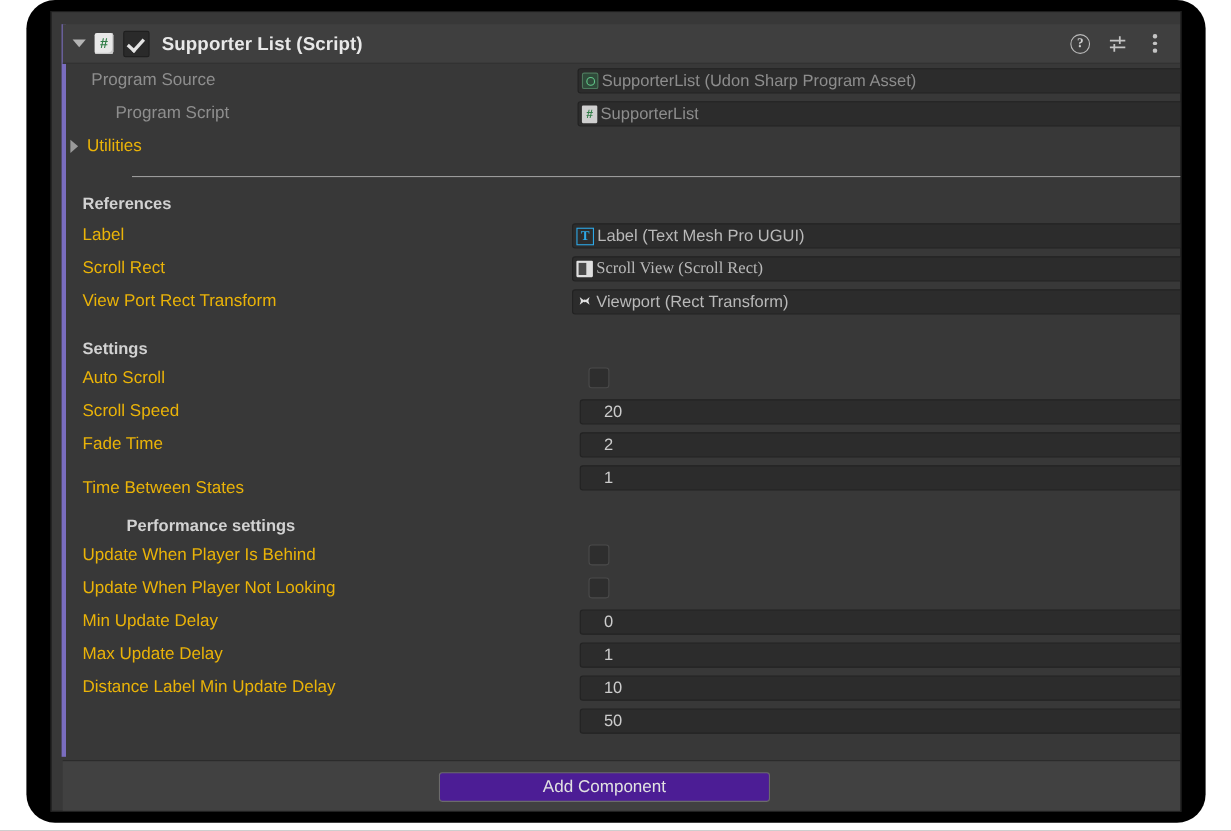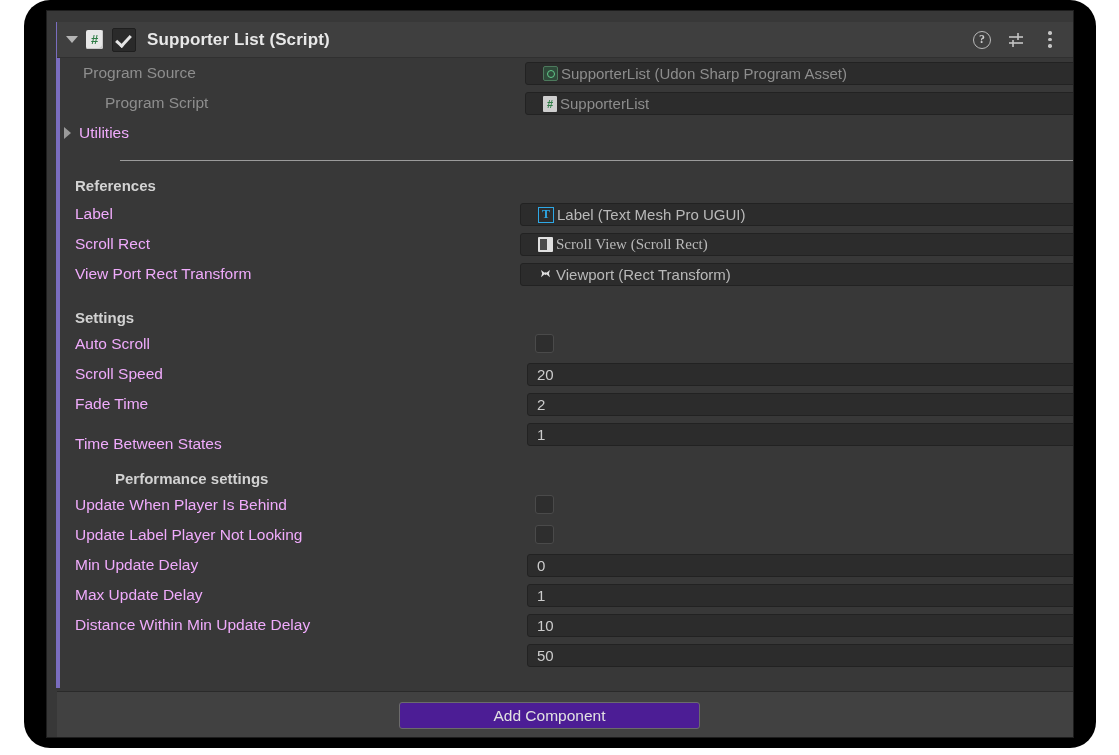--- a/index.html
+++ b/index.html
@@ -164,21 +164,21 @@
   }
 
   .row {
     position: relative;
     height: 30px;
     display: flex;
     align-items: center;
   }
   .row-label {
     font-size: 15.5px;
-    color: #f0abfc;
+    color: #eab308;
     white-space: nowrap;
   }
   .row-label.dim { color: #8e8e8e; }
   .row-label.indent { padding-left: 22px; }
 
   .section-head {
     font-size: 15px;
     font-weight: bold;
     color: #d2d2d2;
     height: 30px;
@@ -199,21 +199,21 @@
   
   .obj-field {
     position: absolute;
     height: 23px;
     background: #2c2c2c;
     border: 1px solid #222222;
     border-radius: 3px;
     box-sizing: border-box;
     display: flex;
     align-items: center;
-    padding-left: 17px;
+    padding-left: 3px;
   }
   .obj-field .ofi { flex: 0 0 auto; margin-right: 3px; display: flex; align-items: center; }
   .obj-field .oft {
     font-size: 15px;
     color: #b9b9b9;
     white-space: nowrap;
     overflow: hidden;
   }
   .obj-field.dim .oft { color: #8d8d8d; }
 
@@ -277,21 +277,21 @@
 
   .num-field {
     position: absolute;
     height: 23px;
     background: #2c2c2c;
     border: 1px solid #222222;
     border-radius: 3px;
     box-sizing: border-box;
     display: flex;
     align-items: center;
-    padding-left: 9px;
+    padding-left: 21px;
     font-size: 15px;
     color: #cccccc;
   }
 
   
   .bottom-bar {
     position: absolute;
     left: 10px;
     top: 680px;
     width: 1016px;
@@ -446,36 +446,36 @@
     <div class="num-field" style="left:466px; top:365px; width:582px;">1</div>
 
     <div class="section-head" style="position:absolute; left:14px; top:405px;margin-left:40px;">Performance settings</div>
 
     <div class="row" style="position:absolute; left:14px; top:432px;">
       <div class="row-label">Update When Player Is Behind</div>
     </div>
     <div class="checkbox" style="left:474px; top:437px;"></div>
 
     <div class="row" style="position:absolute; left:14px; top:462px;">
-      <div class="row-label">Update Label Player Not Looking</div>
+      <div class="row-label">Update When Player Not Looking</div>
     </div>
     <div class="checkbox" style="left:474px; top:467px;"></div>
 
     <div class="row" style="position:absolute; left:14px; top:492px;">
       <div class="row-label">Min Update Delay</div>
     </div>
     <div class="num-field" style="left:466px; top:496px; width:582px;">0</div>
 
     <div class="row" style="position:absolute; left:14px; top:522px;">
       <div class="row-label">Max Update Delay</div>
     </div>
     <div class="num-field" style="left:466px; top:526px; width:582px;">1</div>
 
     <div class="row" style="position:absolute; left:14px; top:552px;">
-      <div class="row-label">Distance Within Min Update Delay</div>
+      <div class="row-label">Distance Label Min Update Delay</div>
     </div>
     <div class="num-field" style="left:466px; top:556px; width:582px;">10</div>
 
     <div class="num-field" style="left:466px; top:586px; width:582px;">50</div>
 
   </div>
 
   <div class="bottom-bar">
     <div class="add-component">Add Component</div>
   </div>

